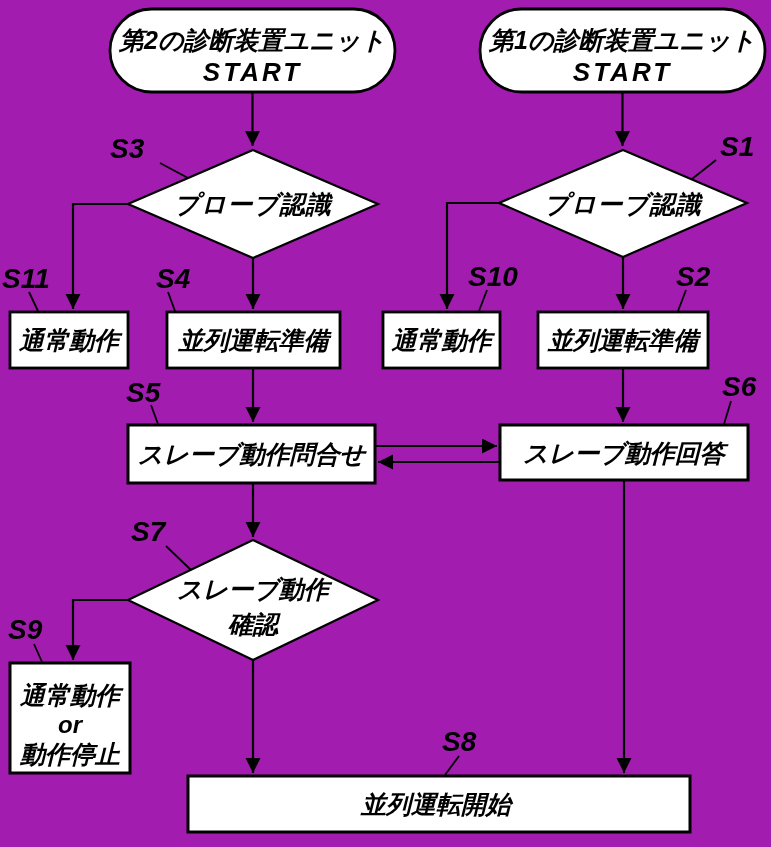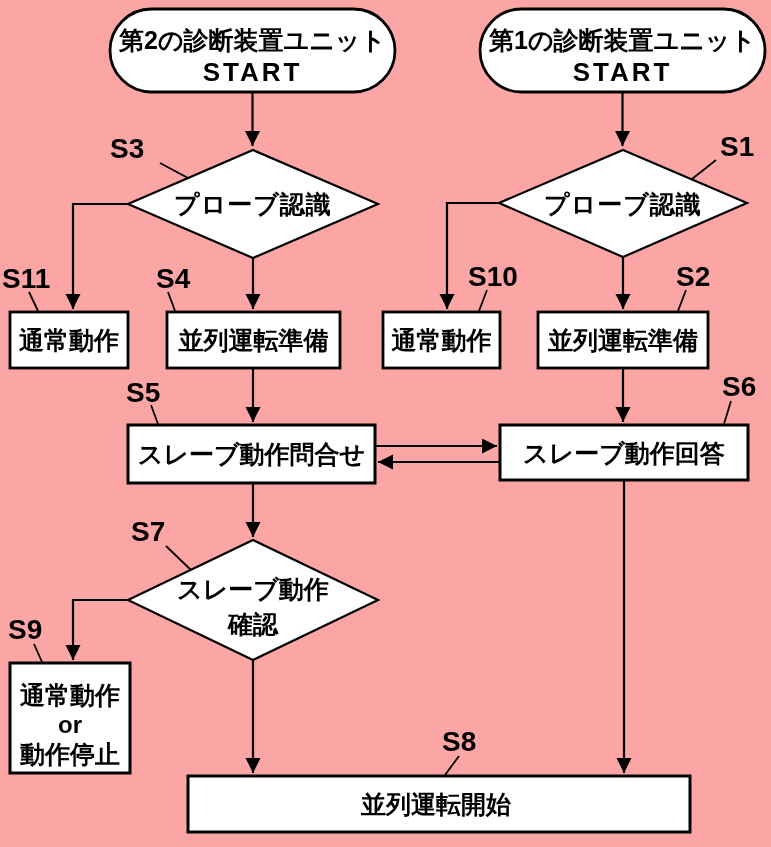--- a/index.html
+++ b/index.html
@@ -4,22 +4,23 @@
 <style>
   html, body {
     margin: 0;
     padding: 0;
     background: #ffffff;
   }
   .canvas {
     position: relative;
     width: 771px;
     height: 847px;
-    background: #fca5a5;
+    background: #a21caf;
     overflow: hidden;
+    font-style: italic;
   }
   svg text {
     font-family: "Liberation Sans", "DejaVu Sans", sans-serif;
     fill: #000000;
   }
   .jp {
     font-size: 25px;
     font-weight: 600;
   }
   .jp-wide {

